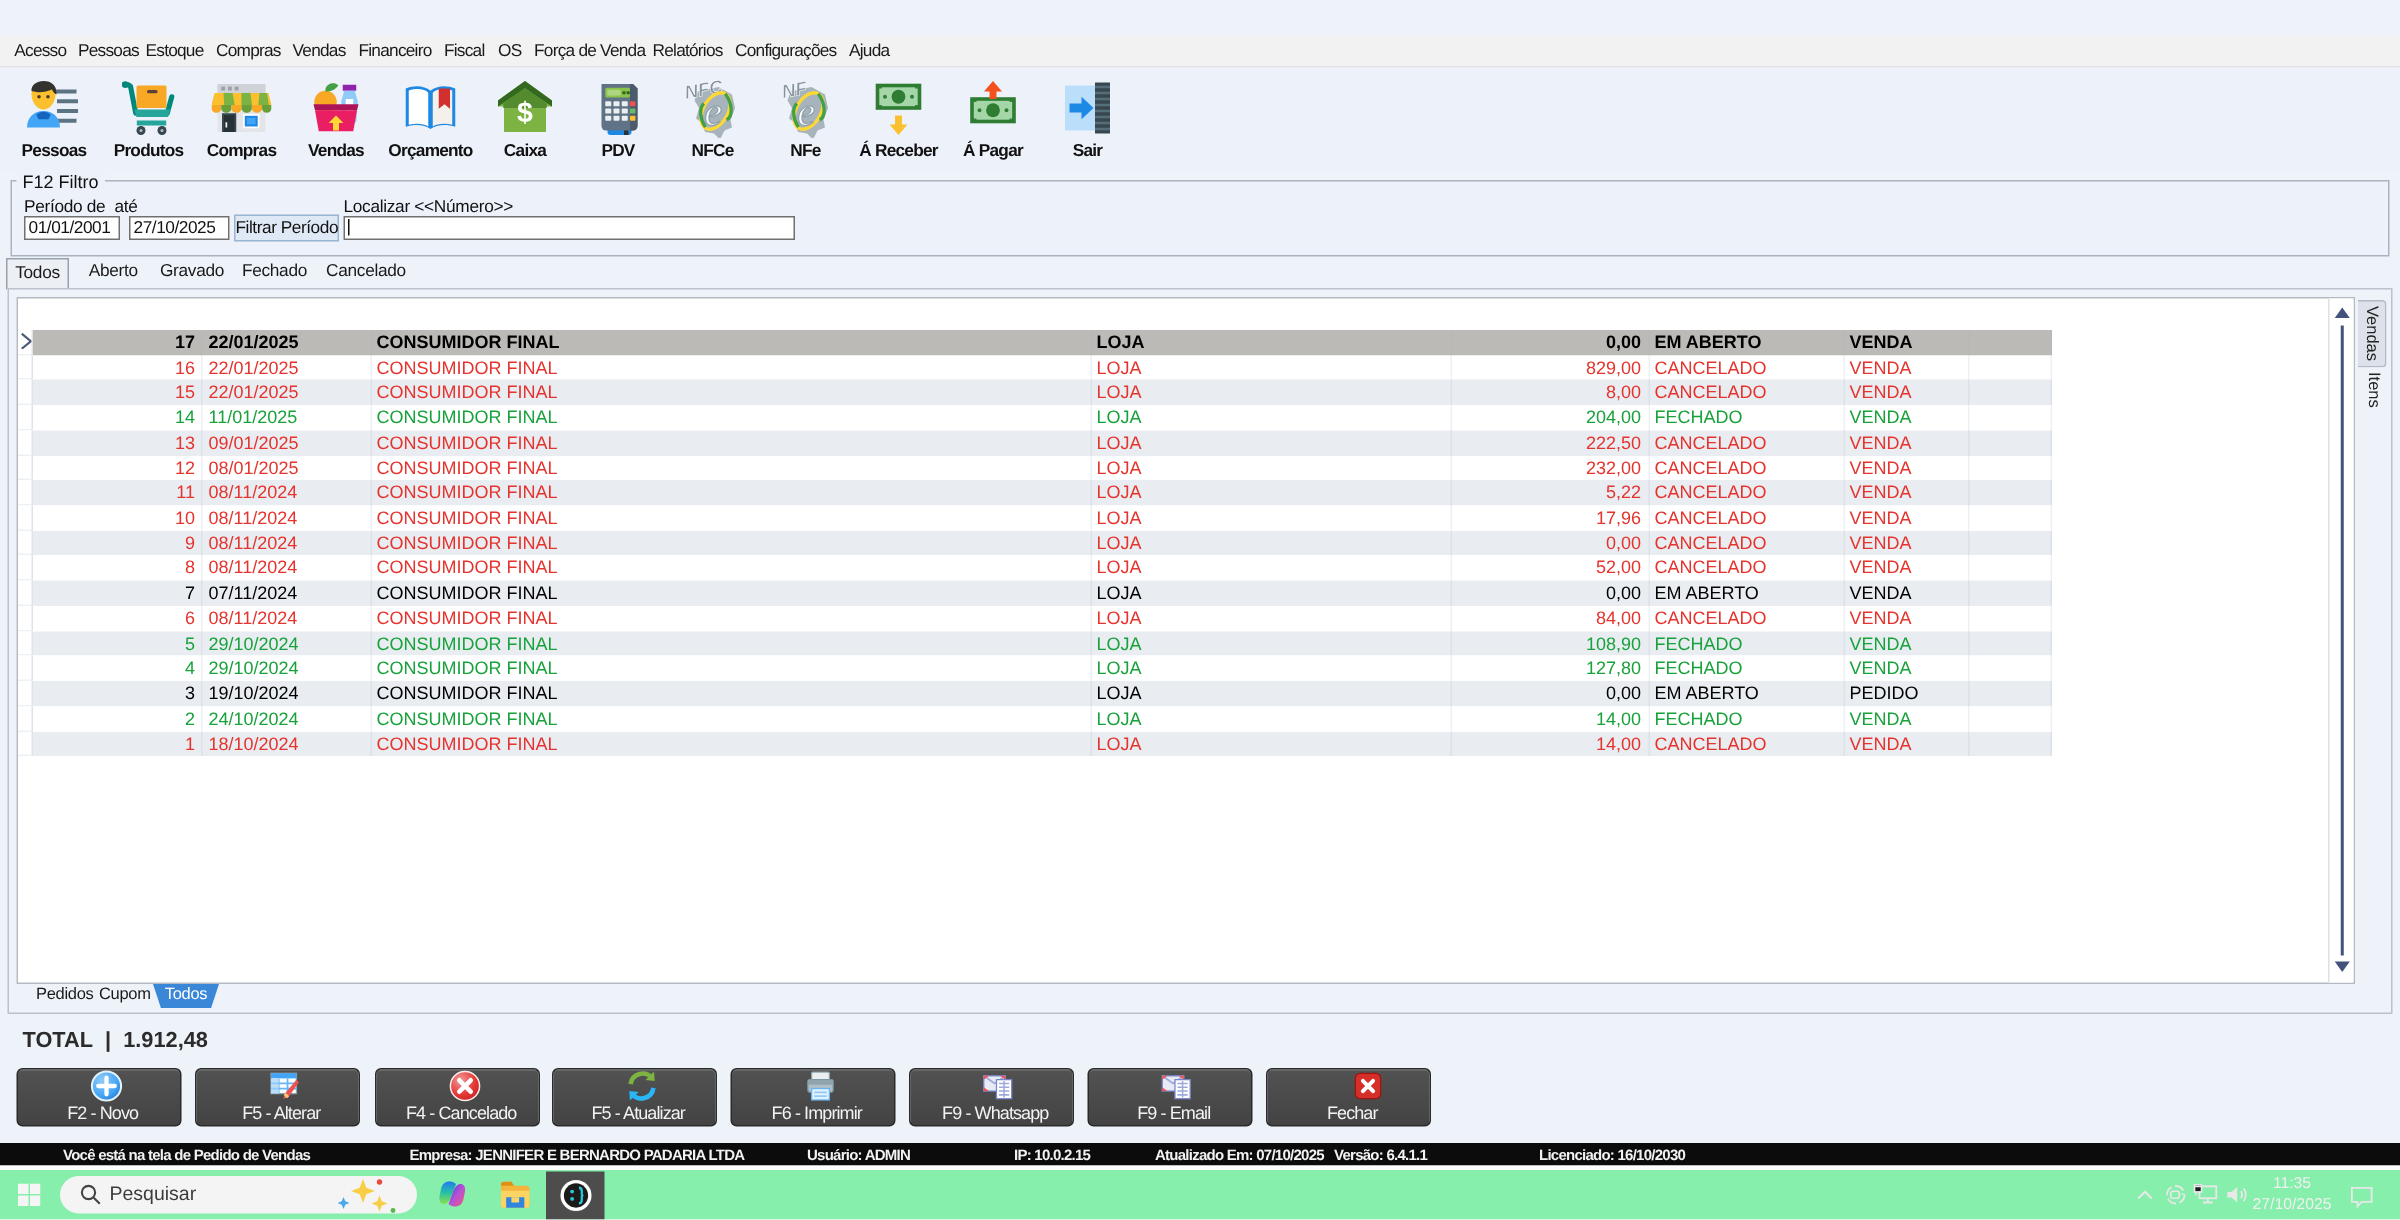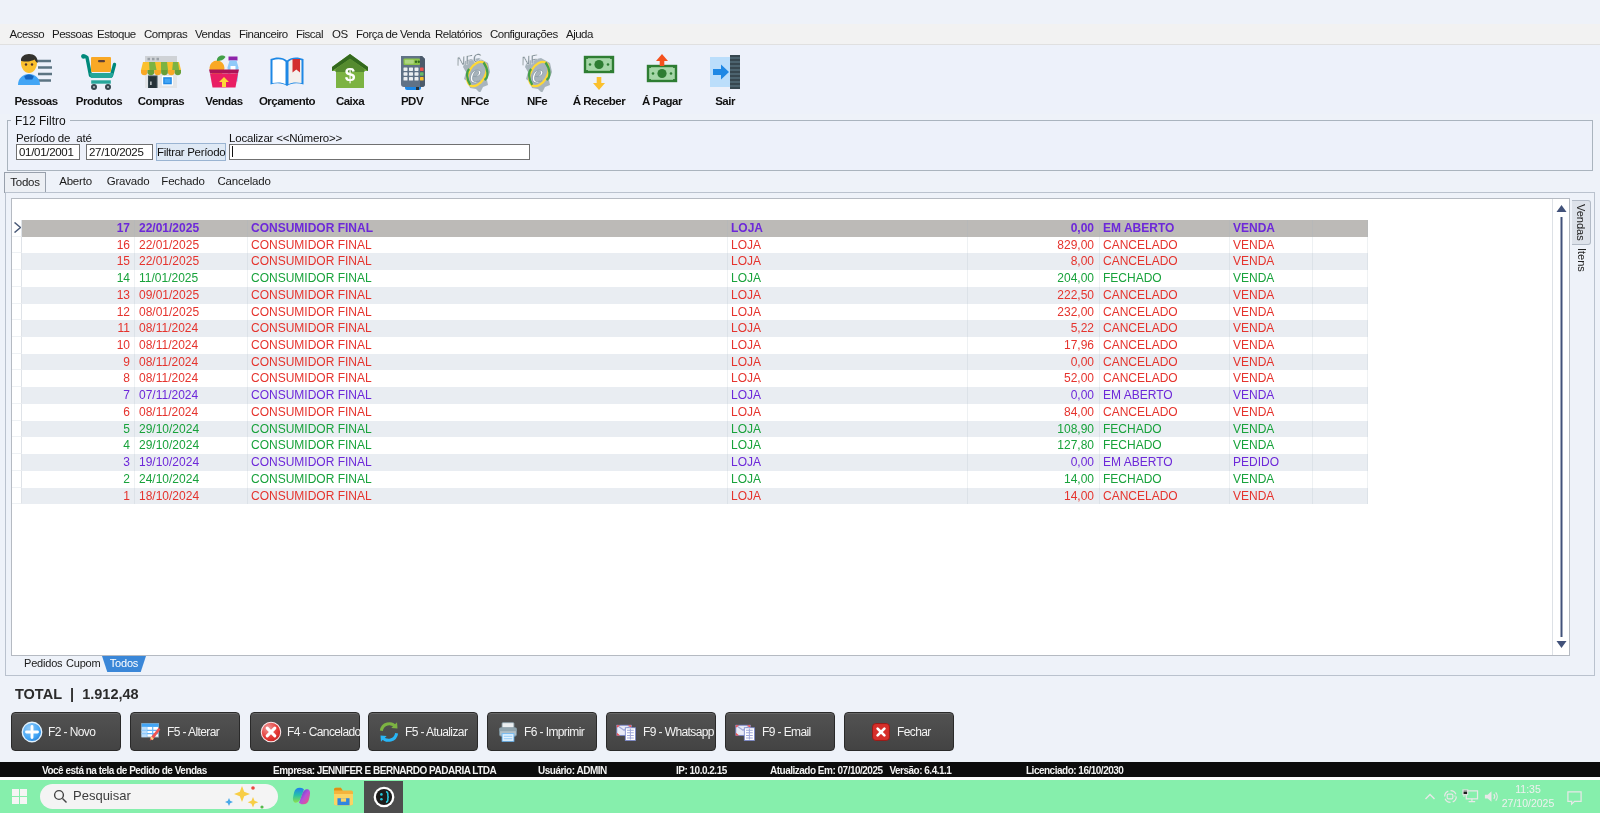--- a/index.html
+++ b/index.html
@@ -25,41 +25,41 @@
 
 #tabs { position:absolute; left:2px; top:172px; width:1596px; height:20px; }
 .tab { position:absolute; top:0; height:20px; font-size:11.5px; letter-spacing:-0.2px; color:#1a1a1a; text-align:center; line-height:19px; }
 .tab.on { background:#eceff4; border:1px solid #98a0ac; border-bottom:none; height:21px; }
 
 #bigpanel { position:absolute; left:5px; top:192px; width:1590px; height:484px; background:#eef2f9; border:1px solid #bac2ce; }
 #grid { position:absolute; left:5px; top:5px; width:1559px; height:458px; background:#fff; border:1px solid #b5bac2; }
 #ghead { position:absolute; left:0; top:0; width:1540px; height:20px; border-bottom:1px solid #9aa0a8; display:flex; background:#f8fafc; }
 #ghead div { font-size:12px; color:#101010; padding-top:3px; }
 #gbody { position:absolute; left:0; top:21px; width:1356px; }
-.row { display:flex; width:1356px; height:16.72px; font-size:12px; line-height:16.5px; color:#6d28d9; background:#fff; }
+.row { display:flex; width:1356px; height:16.72px; font-size:12px; line-height:16.5px; color:#000000; background:#fff; }
 .row.stripe { background:#e9edf2; }
 .row.sel { background:#bcbab7; font-weight:bold; }
 .row.cr { color:#e5332d; }
 .row.cg { color:#18a23b; }
 .row div { overflow:hidden; white-space:nowrap; border-right:1px solid rgba(160,175,190,0.18); }
 .ci { width:10px; background:#fff; border-right:1px solid #dfe3e8 !important; border-bottom:1px solid #eef1f4; position:relative; } .cn { width:113px; text-align:right; padding-right:4px; }
 .cd { width:113px; padding-left:4px; } .cc { width:480px; padding-left:3px; }
 .cv { width:240px; padding-left:3px; } .ct { width:132px; text-align:right; padding-right:5px; }
 .cs { width:130px; padding-left:3px; } .cp { width:83px; padding-left:3px; } .ch { width:55px; }
 #vscroll { position:absolute; right:0; top:0; width:17px; height:456px; background:#fff; border-left:1px solid #dde1e6; }
 #vtabs { position:absolute; left:1572px; top:200px; }
 .vtab { writing-mode:vertical-rl; font-size:11px; color:#222; padding:3px 3px; width:19px; }
 .vtab.on { background:#dde2ea; border:1px solid #b2bac6; border-left:none; border-radius:0 3px 3px 0; }
 #btabs { position:absolute; left:6px; top:463px; width:1564px; height:17px; font-size:11px; letter-spacing:-0.2px; color:#1a1a1a; }
 #btabs .bt { position:absolute; top:1px; }
 #btodos { position:absolute; left:90px; top:0; width:44px; height:16px; background:#3a87d8; color:#fff; text-align:center; line-height:15px; clip-path:polygon(0 0,100% 0,88% 100%,12% 100%); }
 
 #totalbar { position:absolute; left:15px; top:686px; font-size:14.5px; font-weight:bold; color:#2b2b2b; }
 #btnbar { position:absolute; left:0; top:707px; width:1600px; height:55px; }
-.fbtn { position:absolute; top:5px; width:110px; height:39px; background:linear-gradient(#525252,#434343); border:1px solid #2a2a2a; border-radius:4px; color:#f2f2f2; font-size:12px; display:flex; align-items:center; box-shadow:inset 0 1px 0 rgba(255,255,255,0.12); }
+.fbtn { position:absolute; top:5px; width:110px; height:39px; background:linear-gradient(#525252,#434343); border:1px solid #2a2a2a; border-radius:4px; color:#f2f2f2; font-size:12px; display:flex; align-items:center; box-shadow:inset 0 1px 0 rgba(255,255,255,0.12);flex-direction:column; }
 .fbtn svg { margin-left:9px; flex-shrink:0; }
 .fbtn span { margin-left:5px; white-space:nowrap; letter-spacing:-0.6px; }
 
 #statusbar { position:absolute; left:0; top:762px; width:1600px; height:15px; background:#0c0c0c; }
 #statusbar span { position:absolute; top:2.5px; color:#f2f2f2; font-size:10px; font-weight:bold; letter-spacing:-0.5px; }
 #winedge { position:absolute; left:0; top:777px; width:1600px; height:3px; background:#fdfdfd; }
 
 #taskbar { position:absolute; left:0; top:780px; width:1600px; height:33px; background:#86efac; }
 #search { position:absolute; left:40px; top:4px; width:238px; height:25px; background:#f4f4f4; border-radius:13px; }
 #search .mag { position:absolute; left:13px; top:5px; }

